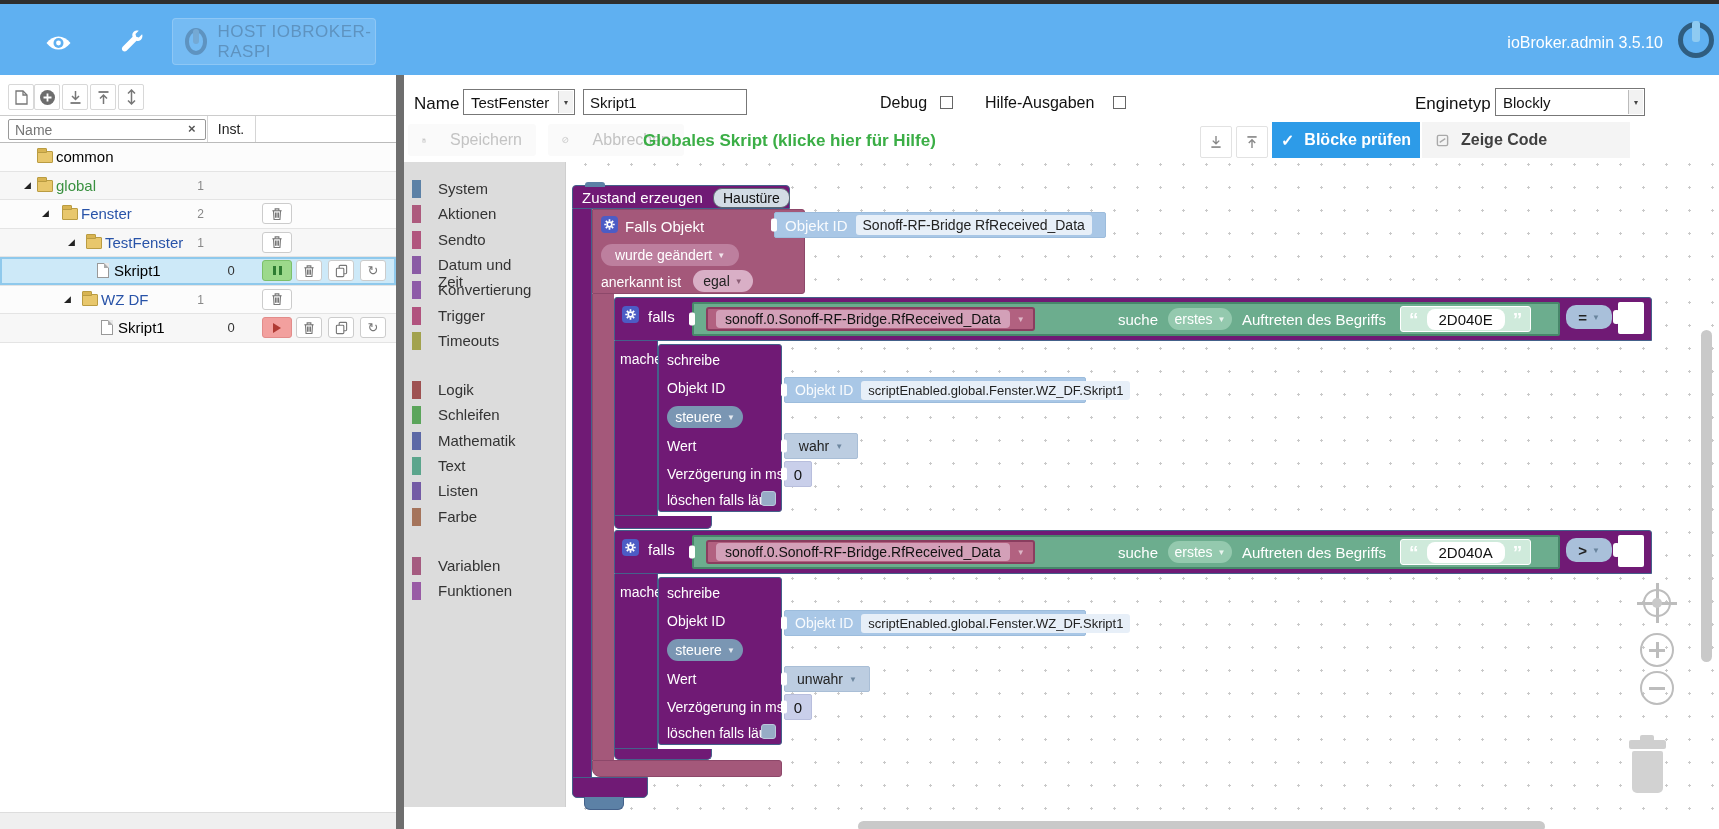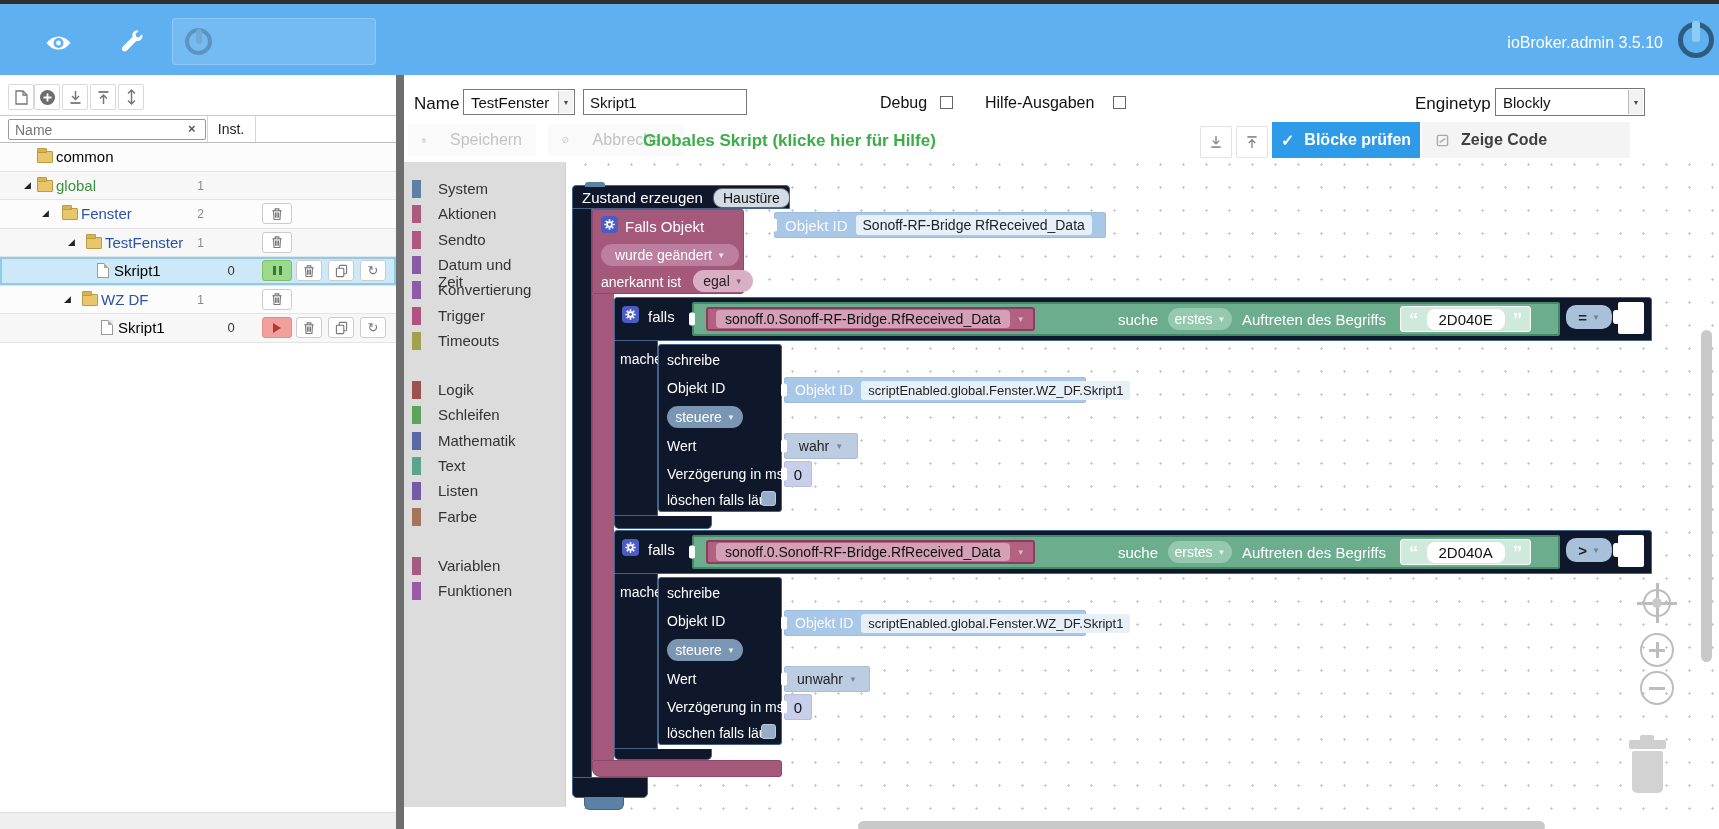--- a/index.html
+++ b/index.html
@@ -73,21 +73,21 @@
     font-size:16px;font-weight:bold;display:flex;align-items:center;gap:12px;padding-left:14px;box-sizing:border-box;}
   
   #flyout{left:404px;top:162px;width:162px;height:645px;background:#DCDCDC;border-right:1px solid #cfcfcf;box-sizing:border-box;}
   .cat{position:absolute;left:0;width:130px;height:25px;}
   .cat .bar{position:absolute;left:8px;top:3px;width:9px;height:18px;}
   .cat .clabel{position:absolute;left:34px;top:3px;font-size:15px;color:#333;}
   
   #wsgrid{left:566px;top:162px;width:1153px;height:667px;
     background-image:radial-gradient(circle,#c9c9c9 1.1px,transparent 1.4px);
     background-size:23px 23px;background-position:8px 14px;background-color:#fff;}
-  .blk-blue{background:#0f172a;border:1px solid #44618A;box-sizing:border-box;}
+  .blk-blue{background:#701a75;border:1px solid #44618A;box-sizing:border-box;}
   .wtxt{color:#fff;font-size:15px;white-space:nowrap;}
   .wtxt14{color:#fff;font-size:14px;white-space:nowrap;}
   .gear{position:absolute;width:17px;height:17px;background:#4C5CC5;border-radius:4px;display:flex;align-items:center;justify-content:center;}
   .pill{position:absolute;border-radius:11px;display:flex;align-items:center;justify-content:center;gap:5px;white-space:nowrap;box-sizing:border-box;}
   .darr{font-size:8px;opacity:0.8;}
   .oidblk{position:absolute;background:#A9C7E6;border:1px solid #9CBCDC;border-radius:2px;display:flex;align-items:center;gap:8px;box-sizing:border-box;padding-left:10px;}
   .oidblk .pfx{color:rgba(255,255,255,0.92);font-size:15px;white-space:nowrap;}
   .oidblk .fld{background:#E7EFF8;border-radius:3px;color:#222;padding:2px 7px;white-space:nowrap;}
   .bump{position:absolute;left:-4px;top:50%;transform:translateY(-50%);width:6px;height:13px;background:#fff;border-radius:2px;}
   .greenblk{position:absolute;background:#6CAD8E;border:2px solid #47876A;border-radius:2px;box-sizing:border-box;}
@@ -129,20 +129,21 @@
   </div>
   <div class="abs hicon" style="left:118px;top:24px;width:28px;height:28px;">
     <svg width="26" height="26" viewBox="0 0 24 24">
         <path fill="#fff" d="M21.6 6.1c0-.4-.1-.9-.3-1.3l-3 3-2.4-.7-.7-2.4 3-3c-.4-.2-.9-.3-1.3-.3-2.6-.2-4.8 2-4.6 4.6 0 .4.1.8.3 1.2L3.4 16.4c-1 1-1 2.6 0 3.6s2.6 1 3.6 0l9.2-9.2c.4.1.8.2 1.2.3 2.6.2 4.4-2.4 4.2-5z"></path>
       </svg>
   </div>
   <div class="abs" id="hostbtn">
     <span class="iblogo" style="width:27px;height:27px;border:4px solid #5E93C0;">
         <span class="bar" style="top:-3px;width:6px;height:15px;background:#74A9D4;"></span>
       </span>
+    <span class="txt">HOST IOBROKER-RASPI</span>
   </div>
   <div class="abs" id="version">ioBroker.admin 3.5.10</div>
   <div class="abs iblogo" style="left:1678px;top:18px;width:36px;height:36px;border:5px solid #2F5D80;">
     <span class="bar" style="top:-6px;width:8px;height:21px;background:#8FCBF2;"></span>
   </div>
 </div>
 
 <div class="abs" id="sidebar">
   <div class="sbtn" style="left:8px;">
     <svg width="13" height="15" viewBox="0 0 13 15">
@@ -434,21 +435,21 @@
 
   <div class="abs blk-blue" style="left:572px;top:185px;width:218px;height:24px;border-radius:4px 4px 0 0;">
     <span class="abs" style="left:12px;top:-4px;width:20px;height:5px;background:#5C81A6;border-radius:3px 3px 0 0;"></span>
     <span class="abs wtxt" style="left:9px;top:3px;">Zustand erzeugen</span>
     <span class="abs" style="left:140px;top:2px;padding:1px 9px;background:#D3DCE5;border:1px solid #5A6671;border-radius:9px;font-size:14px;color:#111;">Haustüre</span>
   </div>
   <div class="abs blk-blue" style="left:572px;top:209px;width:20px;height:571px;border-top:none;"></div>
   <div class="abs blk-blue" style="left:572px;top:777px;width:76px;height:21px;border-radius:0 0 5px 5px;"></div>
   <div class="abs" style="left:584px;top:797px;width:38px;height:12px;background:#5C81A6;border:1px solid #44618A;border-top:none;border-radius:0 0 6px 6px;"></div>
 
-  <div class="abs" style="left:592px;top:209px;width:152px;height:85px;background:#A4587A;border:1px solid #8D486A;border-radius:0 3px 3px 0;box-sizing:border-box;">
+  <div class="abs" style="left:592px;top:209px;width:213px;height:85px;background:#A4587A;border:1px solid #8D486A;border-radius:0 3px 3px 0;box-sizing:border-box;">
     <span class="gear" style="left:8px;top:6px;">
       <svg width="11" height="11" viewBox="0 0 20 20">
           <g stroke="#fff" stroke-width="3" fill="none">
             <circle cx="10" cy="10" r="4.2"></circle>
             <path d="M10 0.5v4M10 15.5v4M0.5 10h4M15.5 10h4M3.3 3.3l2.8 2.8M13.9 13.9l2.8 2.8M3.3 16.7l2.8-2.8M13.9 6.1l2.8-2.8"></path>
           </g>
         </svg>
     </span>
     <span class="abs wtxt" style="left:32px;top:8px;">Falls Objekt</span>
     <span class="pill" style="left:8px;top:34px;width:138px;height:22px;background:#BD7F9E;color:#fff;font-size:14px;">

